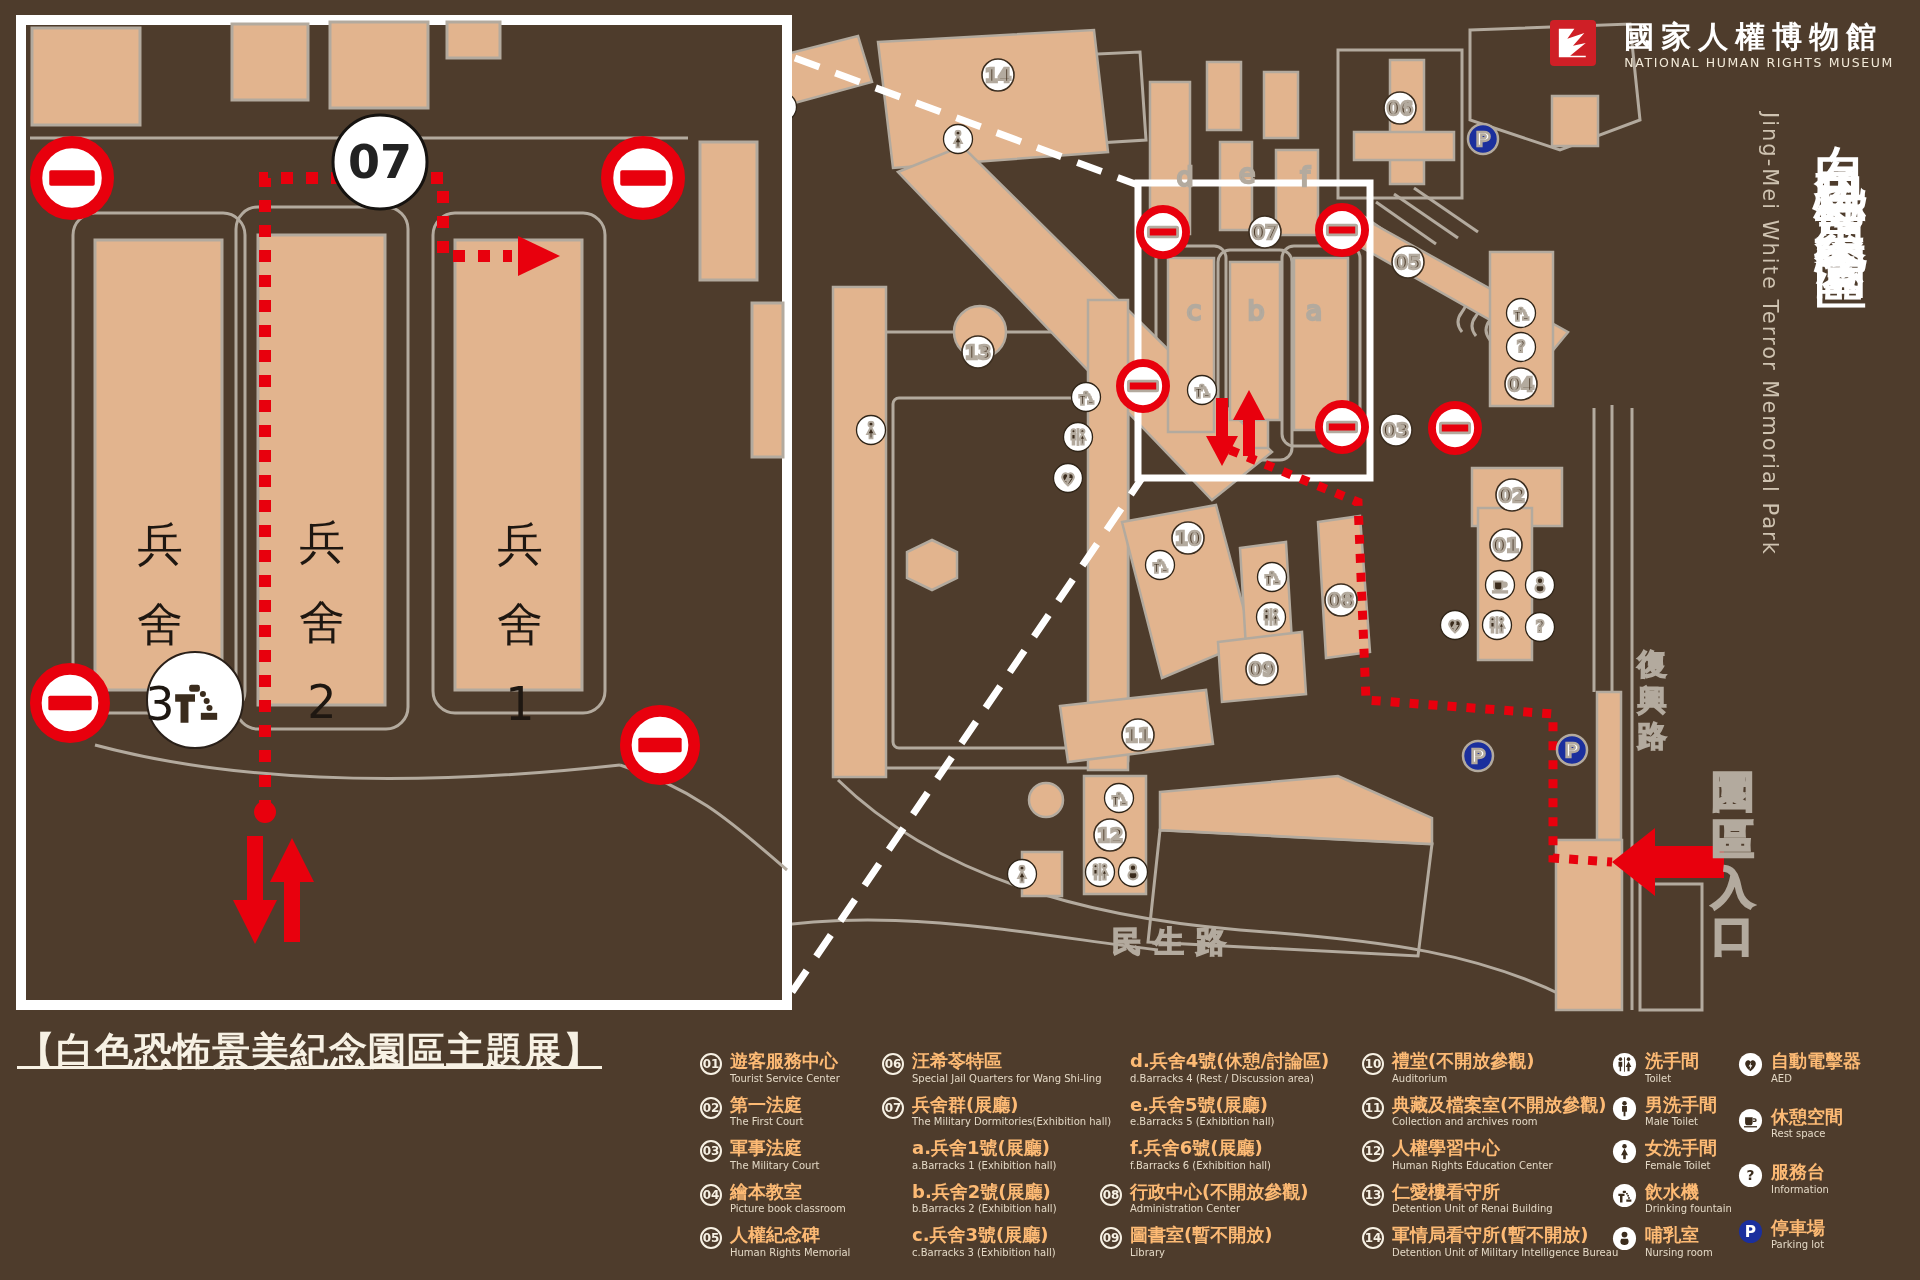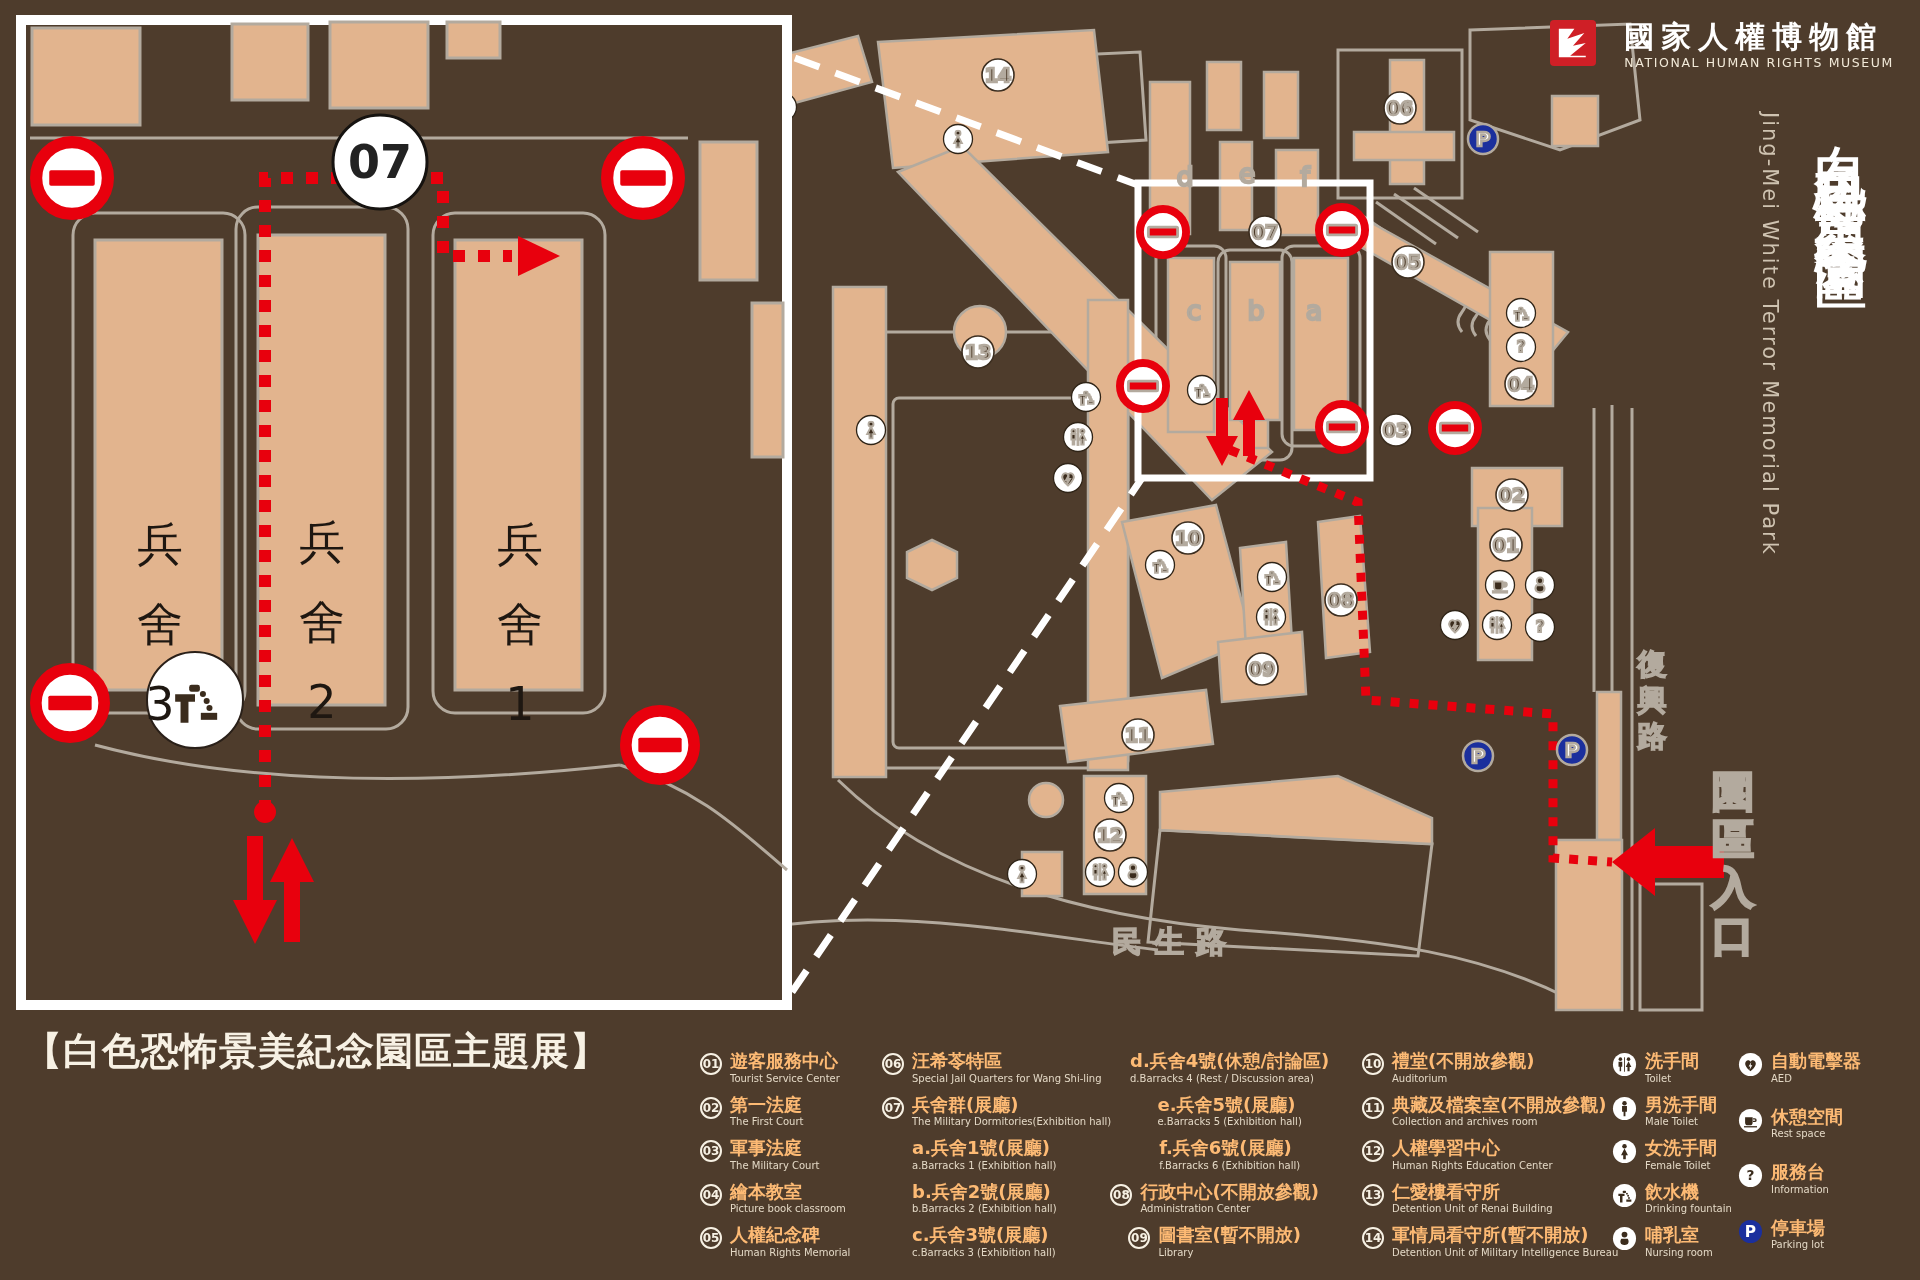--- a/index.html
+++ b/index.html
@@ -21,21 +21,21 @@
     position:absolute;left:1806px;top:104px;height:700px;
     writing-mode:vertical-rl;text-orientation:upright;
     color:#ffffff;font-size:52px;font-weight:600;letter-spacing:13px;white-space:nowrap;
   }
   .side-en{
     position:absolute;left:1758px;top:112px;height:560px;
     writing-mode:vertical-rl;
     color:#cfc3b1;font-size:21px;letter-spacing:2px;white-space:nowrap;
   }
   
-  .notice{position:absolute;left:24px;top:1030px;width:660px;color:#f7f1e4;}
+  .notice{position:absolute;left:17px;top:1030px;width:660px;color:#f7f1e4;text-decoration:underline;}
   .notice-h{font-size:38px;font-weight:bold;letter-spacing:1px;line-height:1.15;white-space:nowrap;}
   .notice-b{font-size:31px;line-height:1.43;margin-top:6px;letter-spacing:0.5px;}
   
   .legend-col{position:absolute;top:1052px;display:flex;flex-direction:column;}
   .lg-item{display:flex;align-items:flex-start;gap:8px;height:43.5px;}
   .lg-item.nobadge{margin-left:30px;}
   .lg-badge{
     flex:0 0 auto;width:22px;height:22px;border-radius:50%;
     border:2px solid #f7f1e4;color:#f7f1e4;background:transparent;
     font-size:12px;font-weight:bold;display:flex;align-items:center;justify-content:center;
@@ -514,21 +514,21 @@
           <div class="lg-en">b.Barracks 2 (Exhibition hall)</div>
         </div>
       </div>
       <div class="lg-item nobadge">
         <div class="lg-txt">
           <div class="lg-zh">c.兵舍3號(展廳)</div>
           <div class="lg-en">c.Barracks 3 (Exhibition hall)</div>
         </div>
       </div>
     </div>
-    <div class="legend-col" style="left: 1100px; align-items: center;">
+    <div class="legend-col" style="left: 1100px;">
       <div class="lg-item nobadge">
         <div class="lg-txt">
           <div class="lg-zh">d.兵舍4號(休憩/討論區)</div>
           <div class="lg-en">d.Barracks 4 (Rest / Discussion area)</div>
         </div>
       </div>
       <div class="lg-item nobadge">
         <div class="lg-txt">
           <div class="lg-zh">e.兵舍5號(展廳)</div>
           <div class="lg-en">e.Barracks 5 (Exhibition hall)</div>

